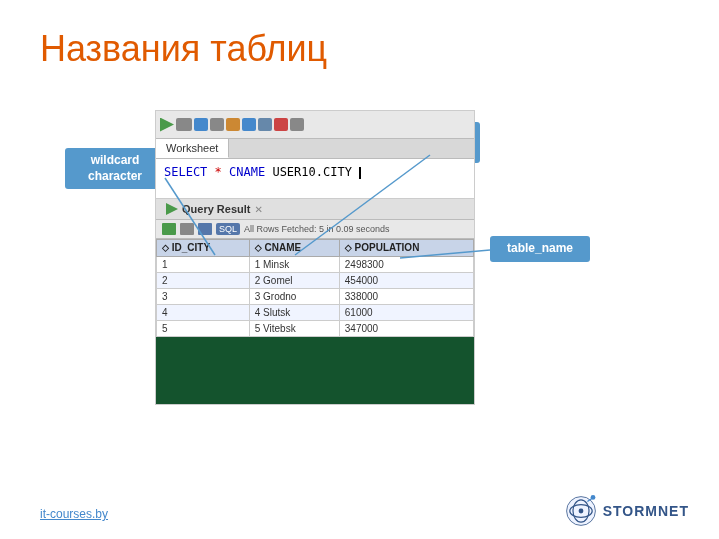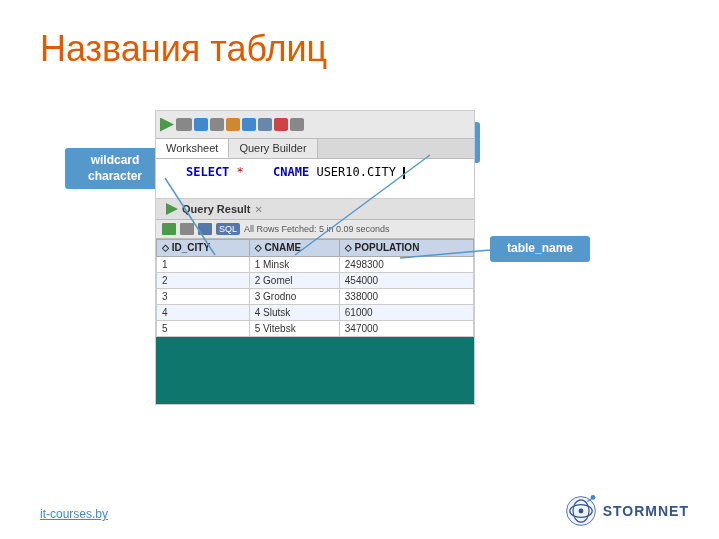--- a/index.html
+++ b/index.html
@@ -22,21 +22,21 @@
       font-weight: normal;
     }
 
     
     .screenshot-area {
       position: absolute;
       top: 110px;
       left: 155px;
       width: 320px;
       height: 290px;
-      background: #0f766e;
+      background: #14532d;
       border: 1px solid #ccc;
     }
 
     
     .toolbar {
       background: #e8e8e8;
       height: 28px;
       display: flex;
       align-items: center;
       padding: 0 4px;
@@ -83,21 +83,21 @@
     .sql-editor {
       background: #ffffff;
       padding: 6px 8px;
       font-family: monospace;
       font-size: 12px;
       color: #333;
       border-bottom: 1px solid #ccc;
       height: 40px;
     }
 
-    .sql-keyword { color: #0000cc; font-weight: bold; margin-left: 22px; }
+    .sql-keyword { color: #0000cc; font-weight: normal; }
     .sql-operator { color: #cc0000; }
     .sql-table { color: #000; }
 
     .result-header {
       display: flex;
       align-items: center;
       padding: 4px 10px;
       background: #e0e0e0;
       border-bottom: 1px solid #bbb;
       gap: 4px;
@@ -249,21 +249,20 @@
     <span class="toolbar-icon" style="background:#888; width:14px; height:13px;"></span>
     <span class="toolbar-icon" style="background:#cc8833; width:14px; height:13px;"></span>
     <span class="toolbar-icon" style="background:#4488cc; width:14px; height:13px;"></span>
     <span class="toolbar-icon" style="background:#6688aa; width:14px; height:13px;"></span>
     <span class="toolbar-icon" style="background:#cc4444; width:14px; height:13px;"></span>
     <span class="toolbar-icon" style="background:#888; width:14px; height:13px;"></span>
   </div>
 
   <div class="tabs">
     <div class="tab active">Worksheet</div>
-    <div class="tab">Query Builder</div>
   </div>
 
   <div class="sql-editor">
     <span class="sql-keyword">SELECT</span>
     <span class="sql-operator"> * </span>
     <span class="sql-keyword">CNAME</span>
     <span class="sql-table"> USER10.CITY</span>
     <span style="background:#000; width:2px; height:12px; display:inline-block; vertical-align:middle;"></span>
   </div>
 

